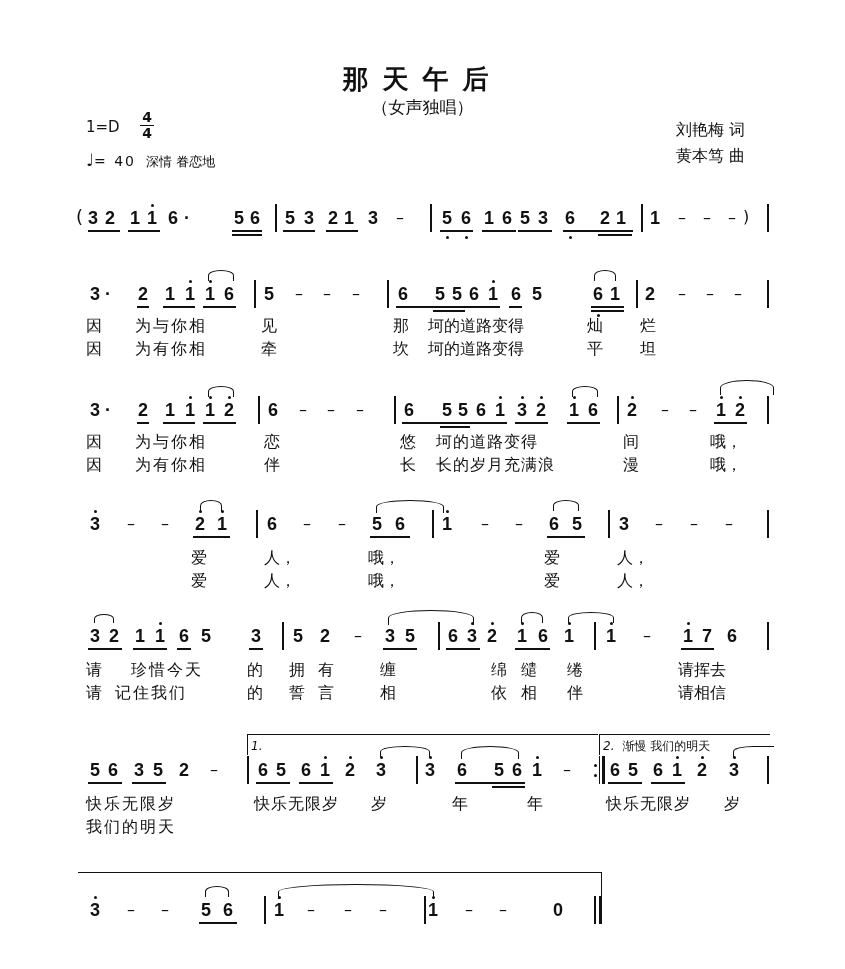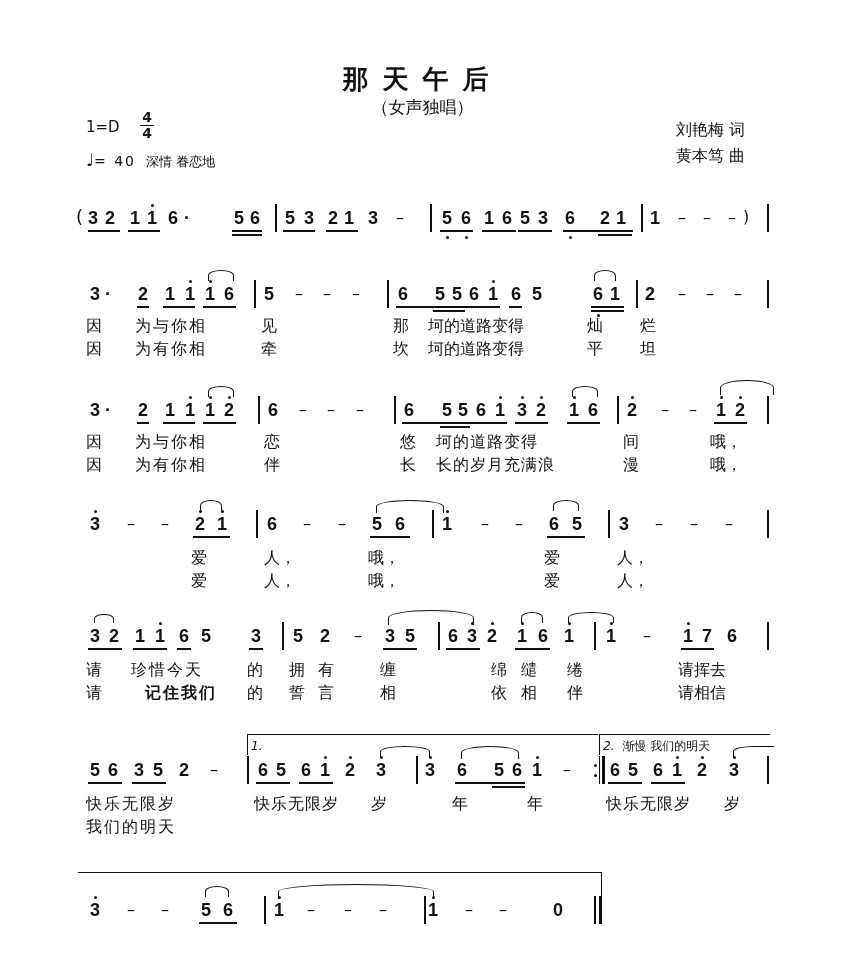--- a/index.html
+++ b/index.html
@@ -321,21 +321,21 @@
   <span class="lyric" style="left:131px;top:34px;letter-spacing:2px;">珍惜今天</span>
   <span class="lyric" style="left:247px;top:34px;">的</span>
   <span class="lyric" style="left:289px;top:34px;">拥</span>
   <span class="lyric" style="left:318px;top:34px;">有</span>
   <span class="lyric" style="left:380px;top:34px;">缠</span>
   <span class="lyric" style="left:491px;top:34px;">绵</span>
   <span class="lyric" style="left:521px;top:34px;">缱</span>
   <span class="lyric" style="left:567px;top:34px;">绻</span>
   <span class="lyric" style="left:678px;top:34px;">请挥去</span>
   <span class="lyric" style="left:86px;top:57px;">请</span>
-  <span class="lyric" style="left:145px;top:57px;letter-spacing:2px;font-weight:bold;">记住我们</span>
+  <span class="lyric" style="left:115px;top:57px;letter-spacing:2px;">记住我们</span>
   <span class="lyric" style="left:247px;top:57px;">的</span>
   <span class="lyric" style="left:289px;top:57px;">誓</span>
   <span class="lyric" style="left:318px;top:57px;">言</span>
   <span class="lyric" style="left:380px;top:57px;">相</span>
   <span class="lyric" style="left:491px;top:57px;">依</span>
   <span class="lyric" style="left:521px;top:57px;">相</span>
   <span class="lyric" style="left:567px;top:57px;">伴</span>
   <span class="lyric" style="left:678px;top:57px;">请相信</span>
 </div>
 

